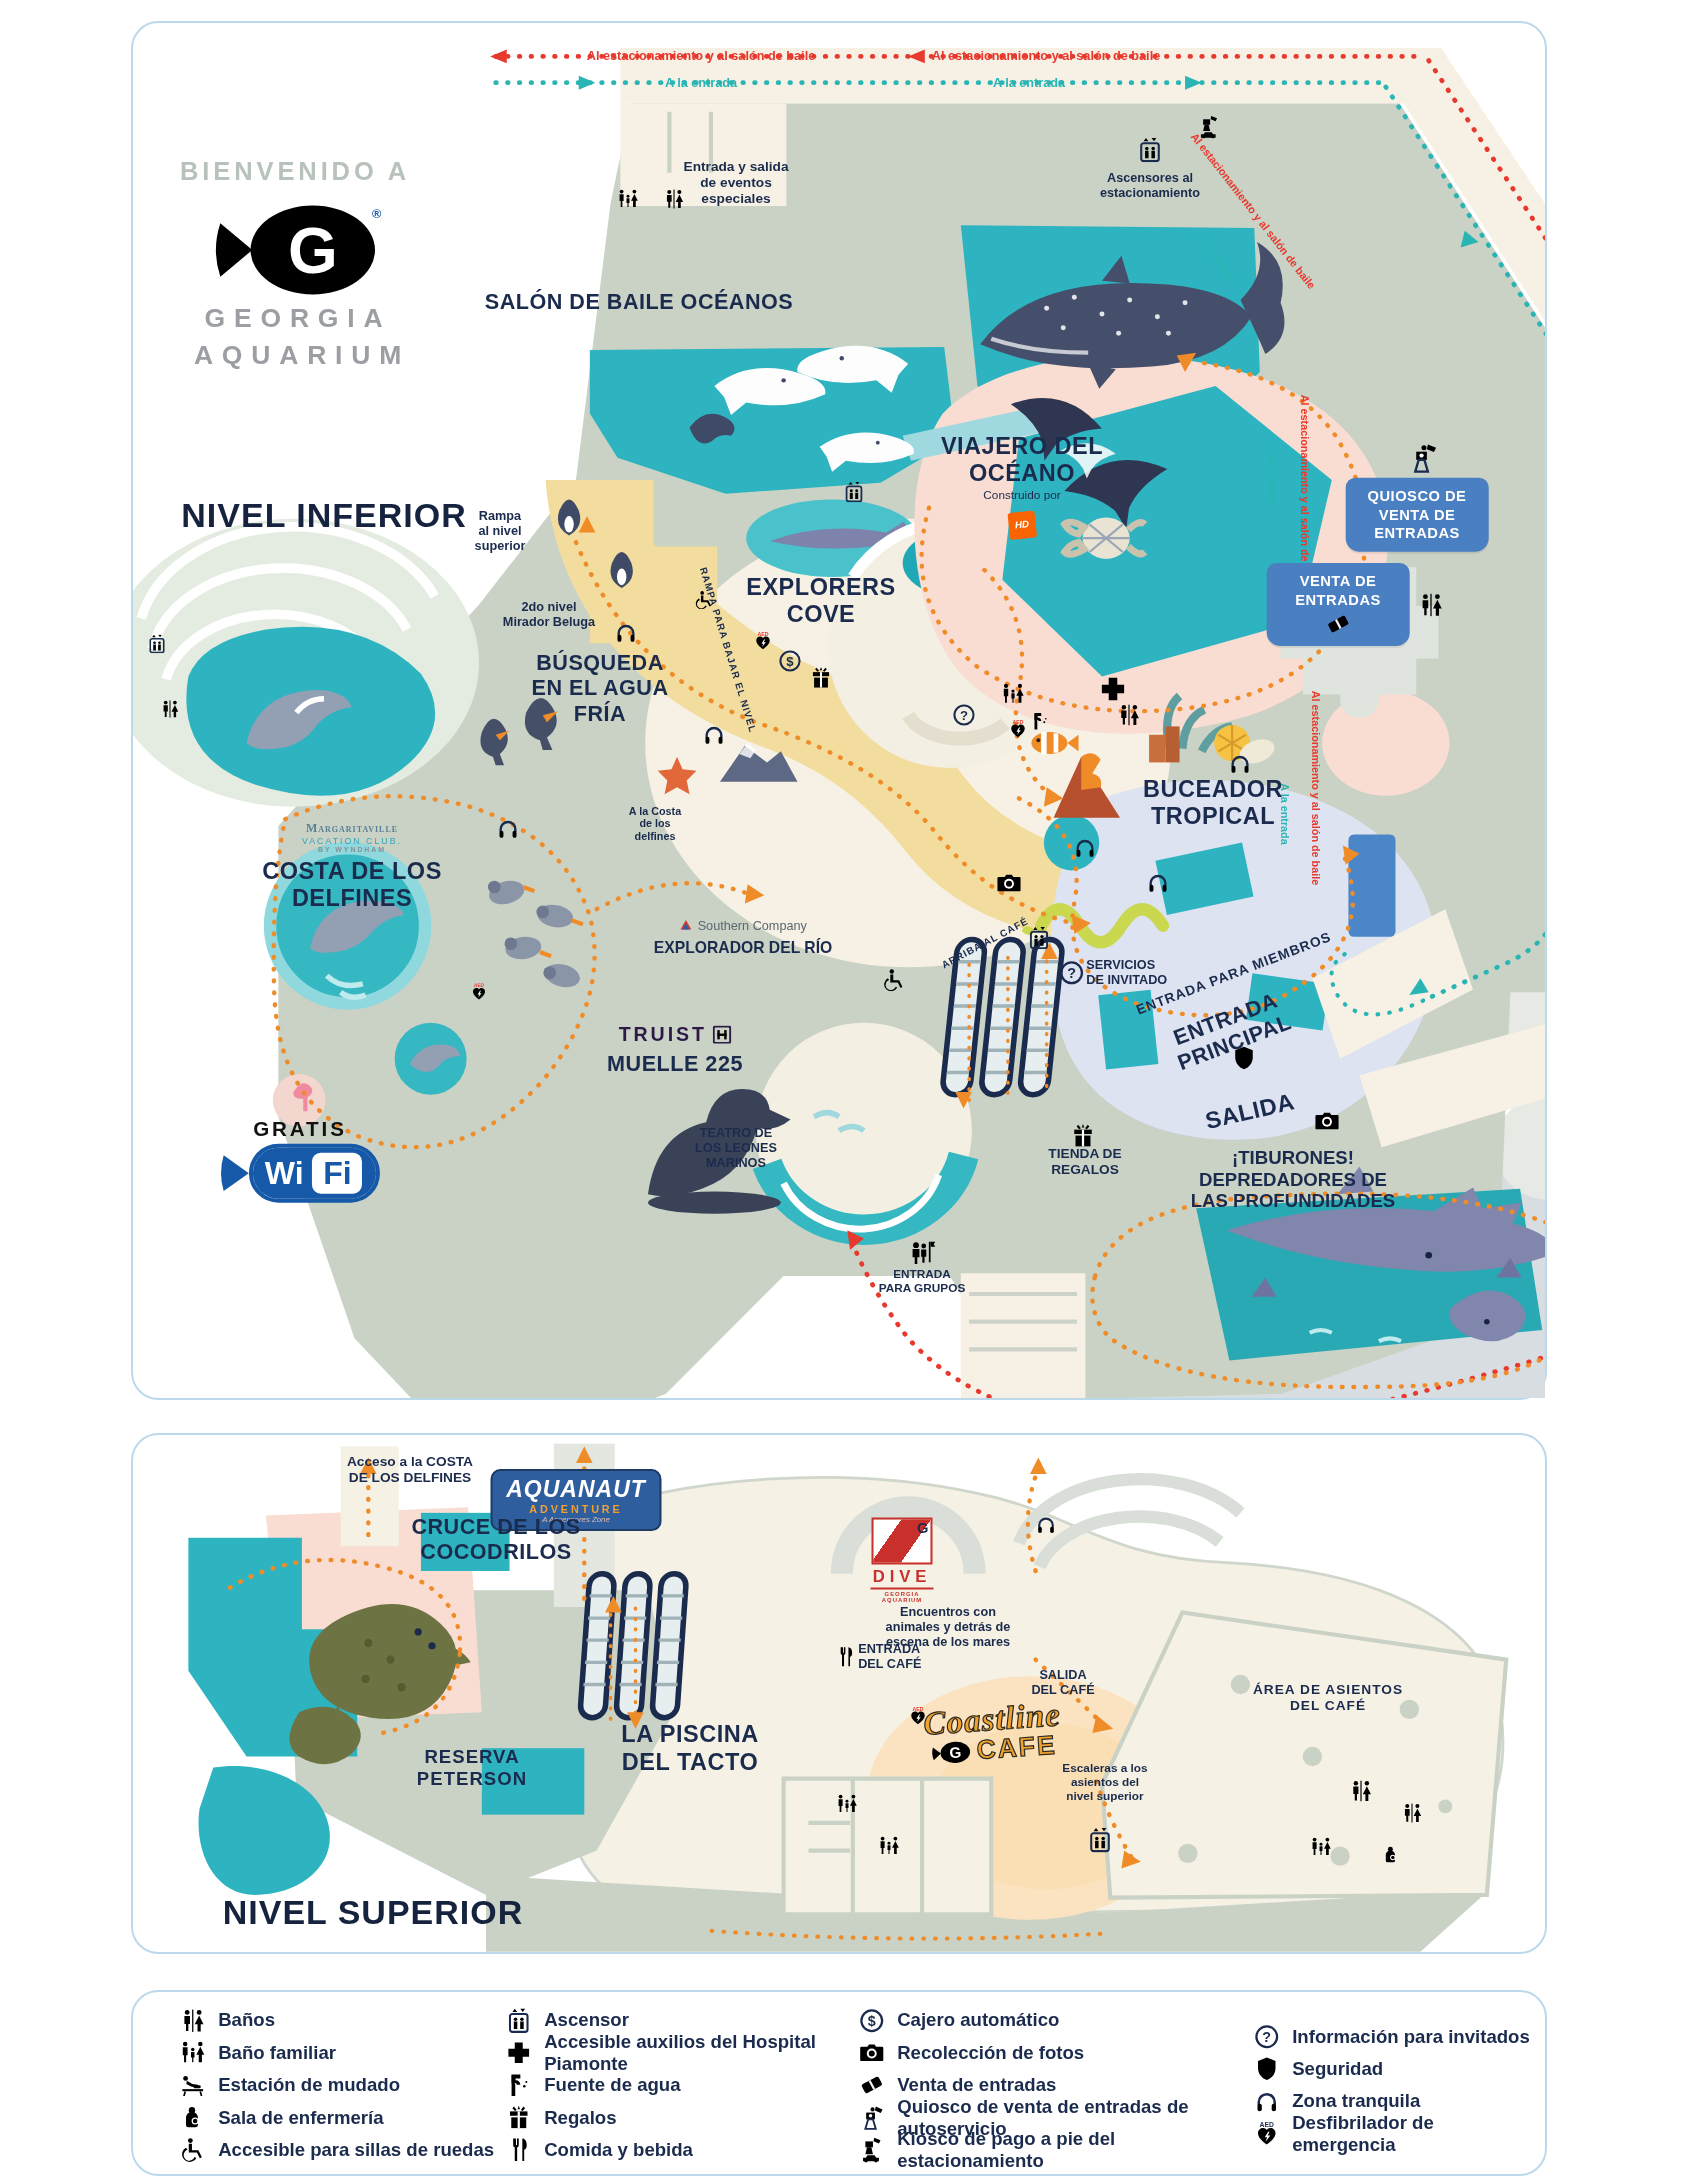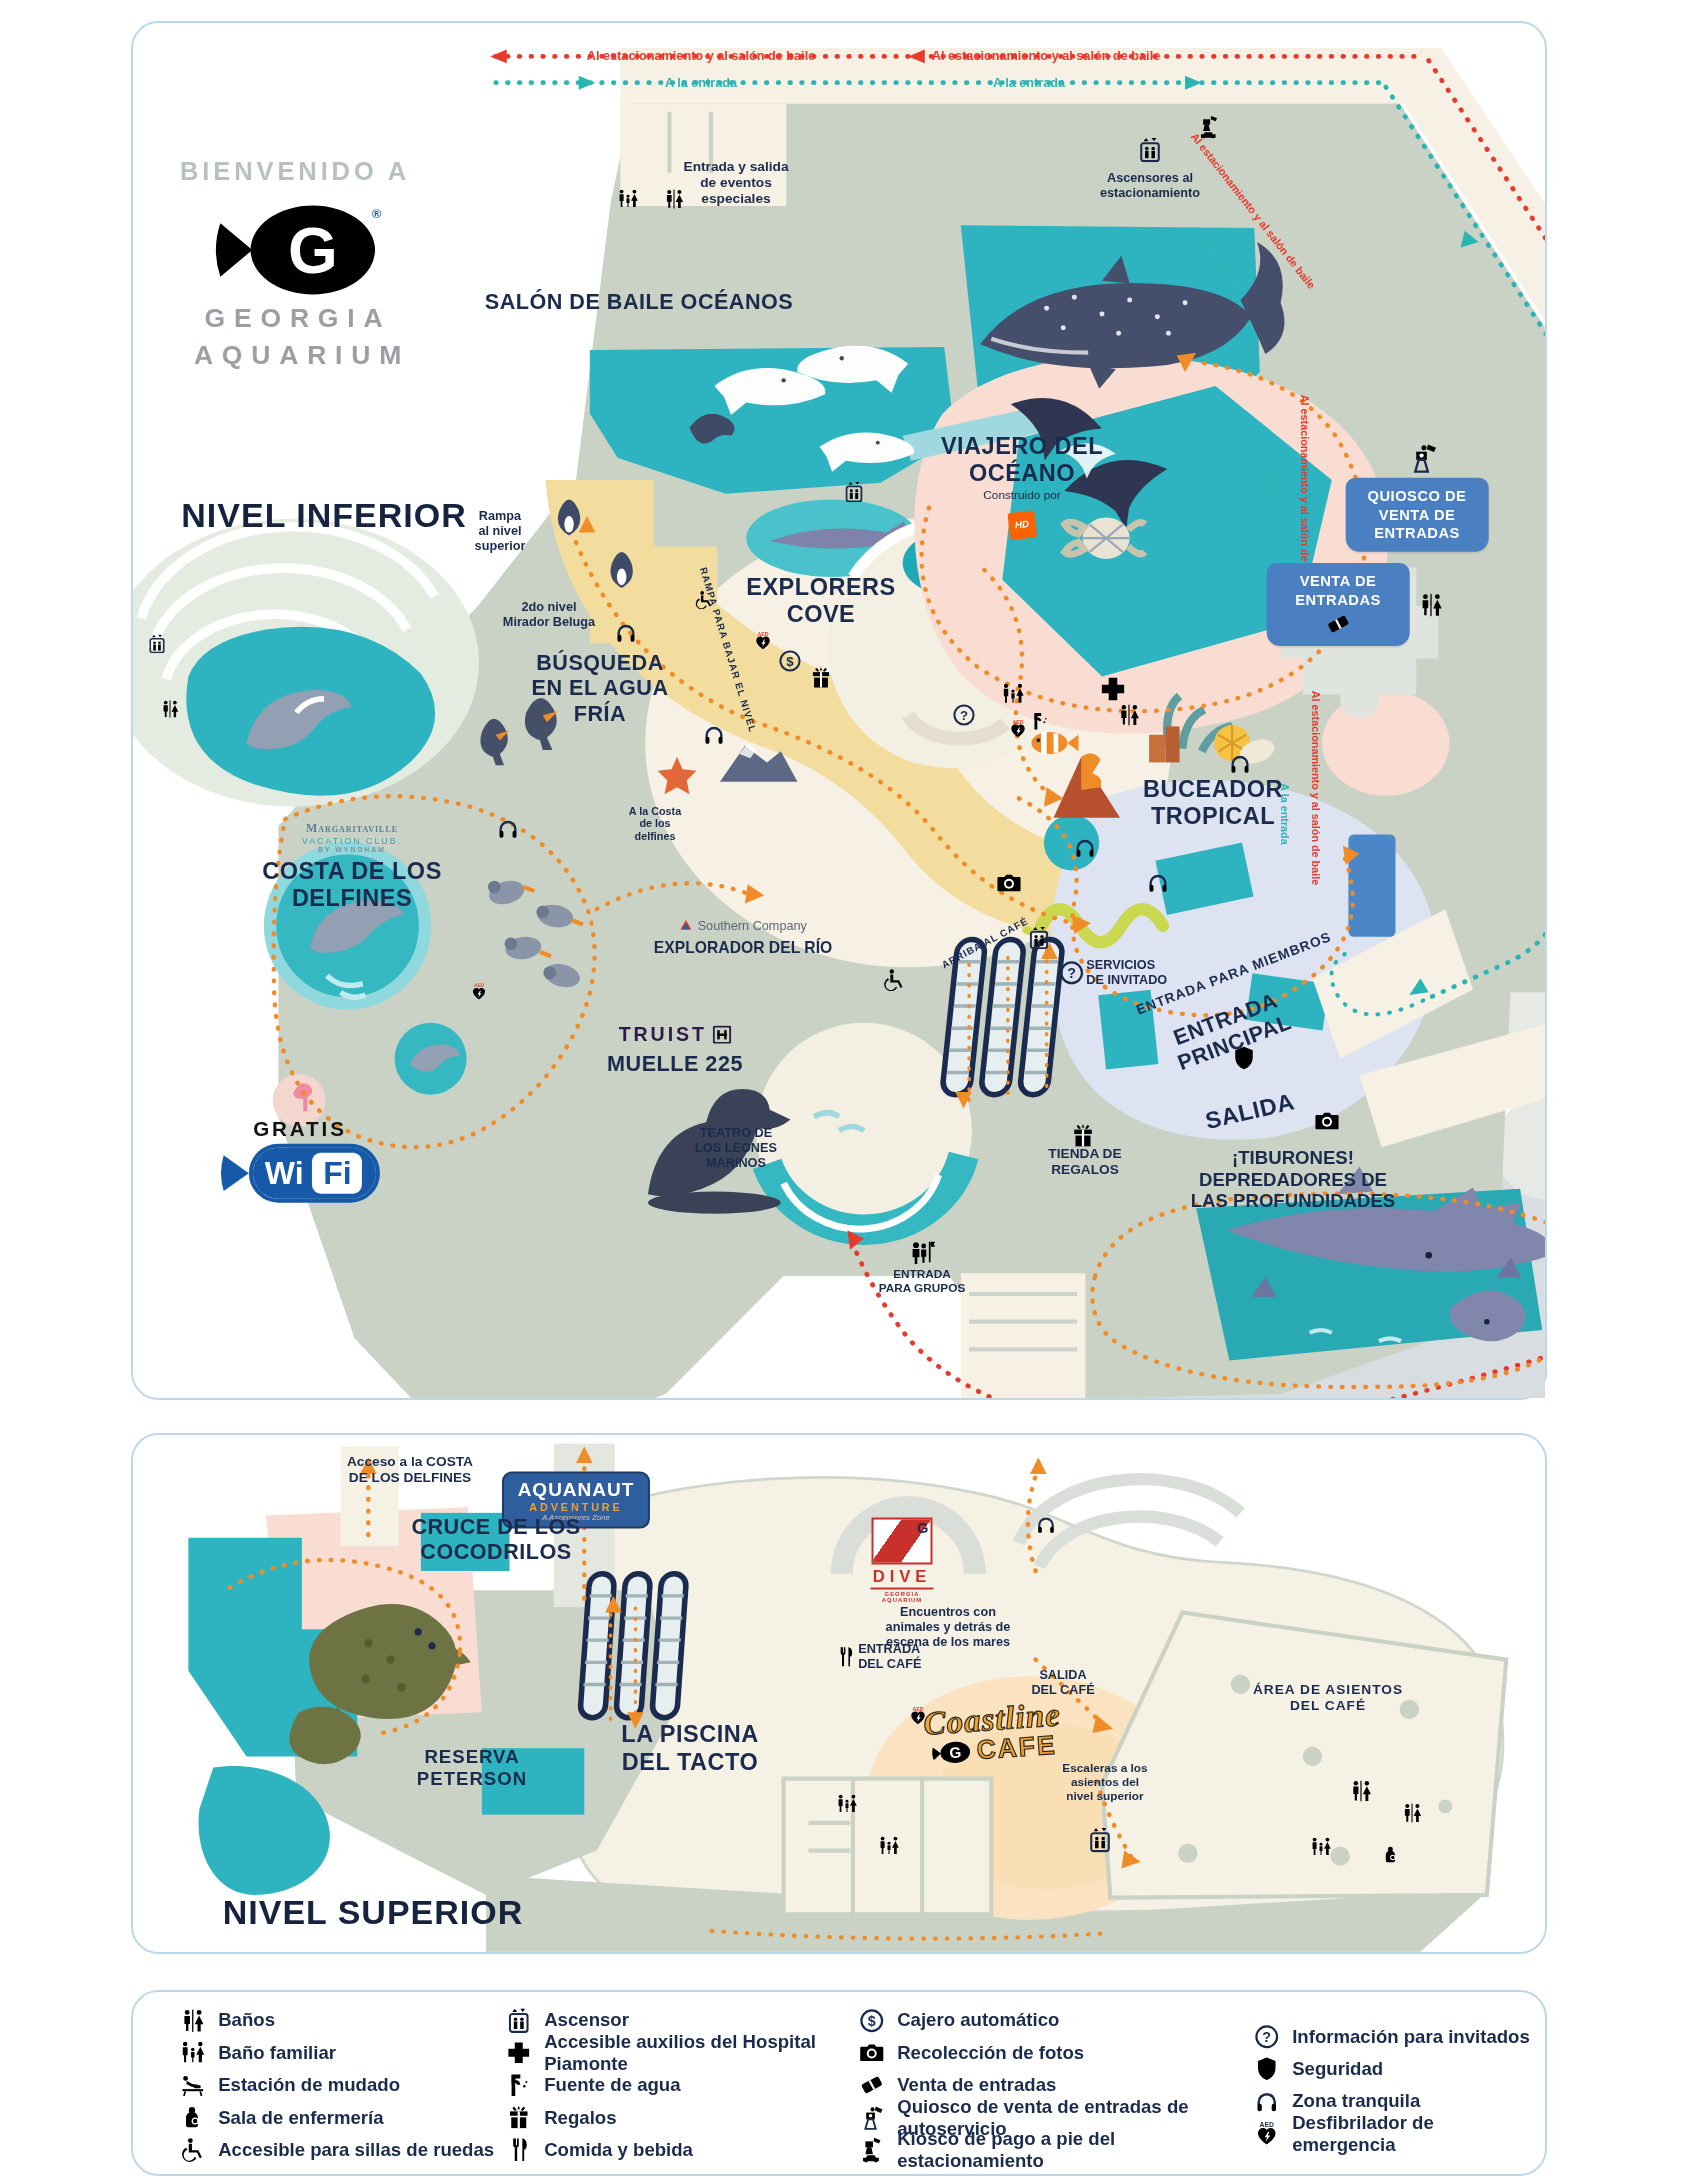--- a/index.html
+++ b/index.html
@@ -34,21 +34,21 @@
   .rowlbl{display:flex;align-items:center;gap:2px;justify-content:center}
   .wifi{position:absolute;left:167px;top:1137px;transform:translate(-50%,-50%);text-align:center}
   .wifi .g{font-size:20.6px;font-weight:800;color:#111;letter-spacing:2.9px;margin-bottom:3.9px}
   .wifi .pill{display:flex;align-items:center;gap:0}
   .wifi .body{display:flex;align-items:center;gap:8.8px;background:#1559a8;border:4.9px solid #1559a8;
               border-radius:33px;padding:4.9px 13.7px 4.9px 11.8px;background-clip:padding-box;}
   .wifi .wi{color:#fff;font-size:32px;font-weight:800}
   .wifi .fi{background:#fff;color:#1559a8;font-size:32px;font-weight:800;border-radius:8.8px;padding:0 8.8px;border:2.9px solid #fff}
   .aqsign{position:absolute;transform:translate(-50%,-50%);background:#2f5e9e;border:2.9px solid #1d3c66;
           border-radius:9.8px;color:#fff;text-align:center;padding:4.9px 13.7px;}
-  .aqsign .l1{font-weight:800;font-size:19px;letter-spacing:1px}
+  .aqsign .l1{font-style:italic;font-weight:800;font-size:23px;letter-spacing:1px}
   .aqsign .l2{font-size:10.8px;font-weight:bold;color:#f0a22e;letter-spacing:2.9px}
   .aqsign .l3{font-size:7.8px;color:#e0b9ad;font-style:italic}
   .divebox{position:absolute;transform:translate(-50%,-50%);text-align:center}
   .divebox .flag{width:57px;height:43px;margin:0 auto;border:2.9px solid #c9302c;background:
      linear-gradient(125deg,#fff 32%,#c9302c 32%,#c9302c 66%,#fff 66%);position:relative}
   .divebox .g{position:absolute;right:2px;top:0px;color:#1b2b4d;font-weight:800;font-size:14.7px}
   .divebox .dv{color:#c9302c;font-weight:800;font-size:16.7px;letter-spacing:4.9px;margin-top:2px}
   .divebox .sub{color:#c9302c;font-size:5.9px;letter-spacing:1px;font-weight:bold;border-top:2.9px solid #c9302c;width:63px;margin:1px auto 0;padding-top:1px}
   .coast{position:absolute;transform:translate(-50%,-50%) rotate(-4deg);text-align:center}
   .coast .c1{font-family:"Liberation Serif",serif;font-style:italic;font-weight:800;font-size:33px;

